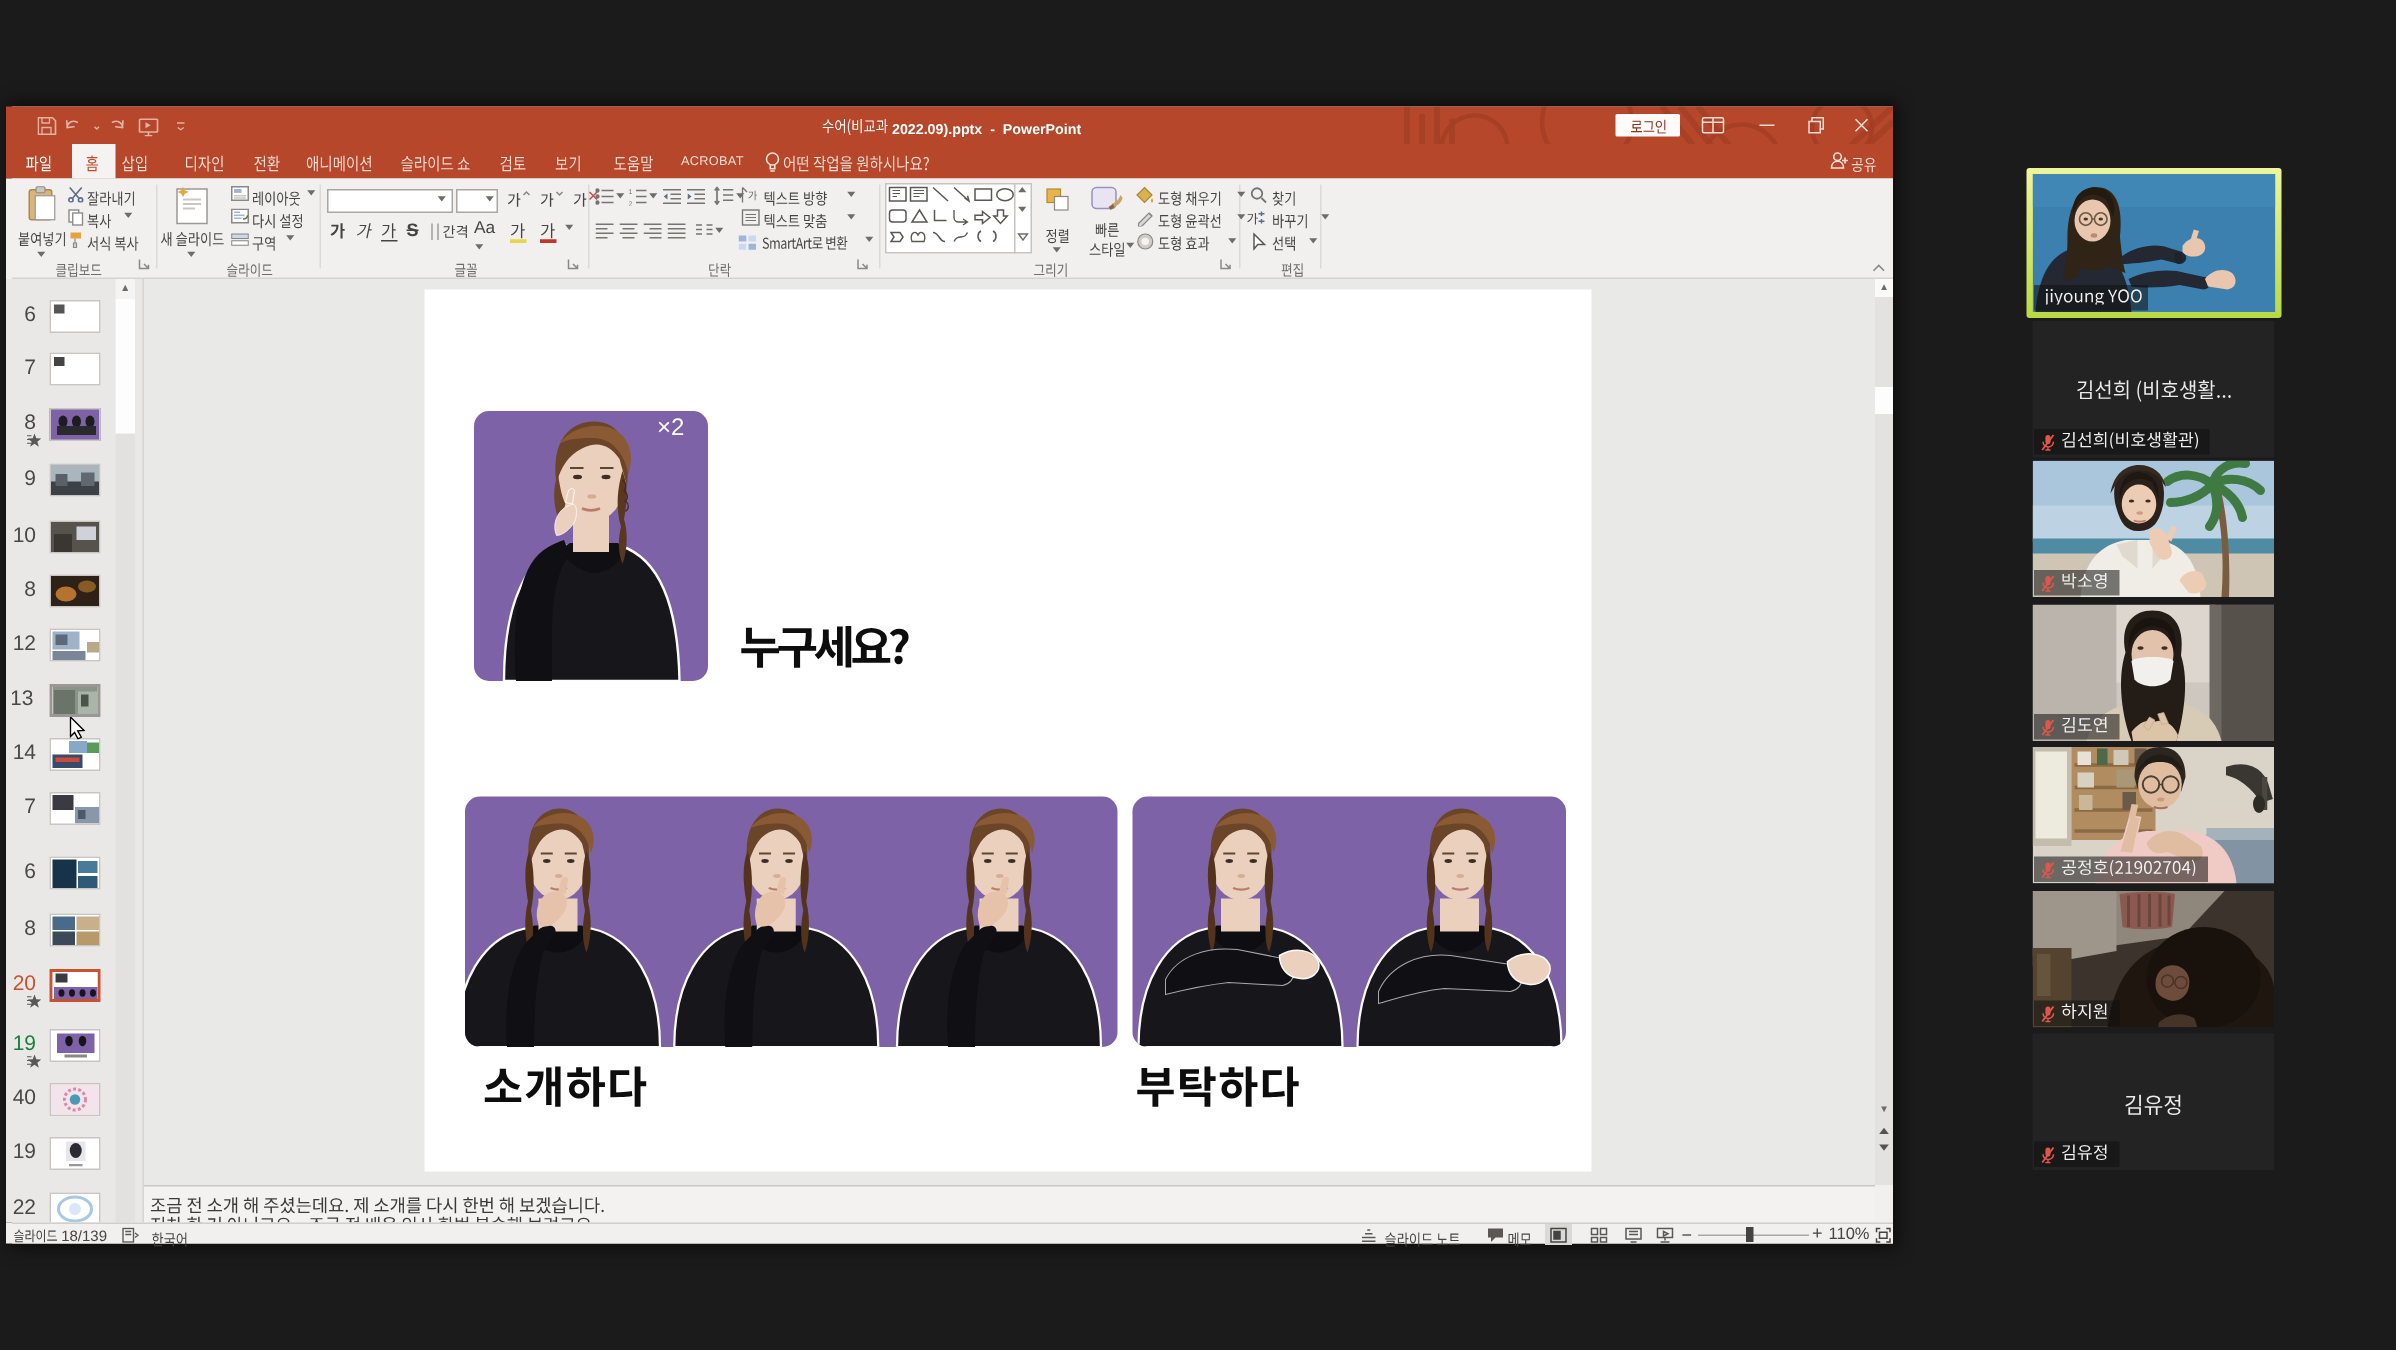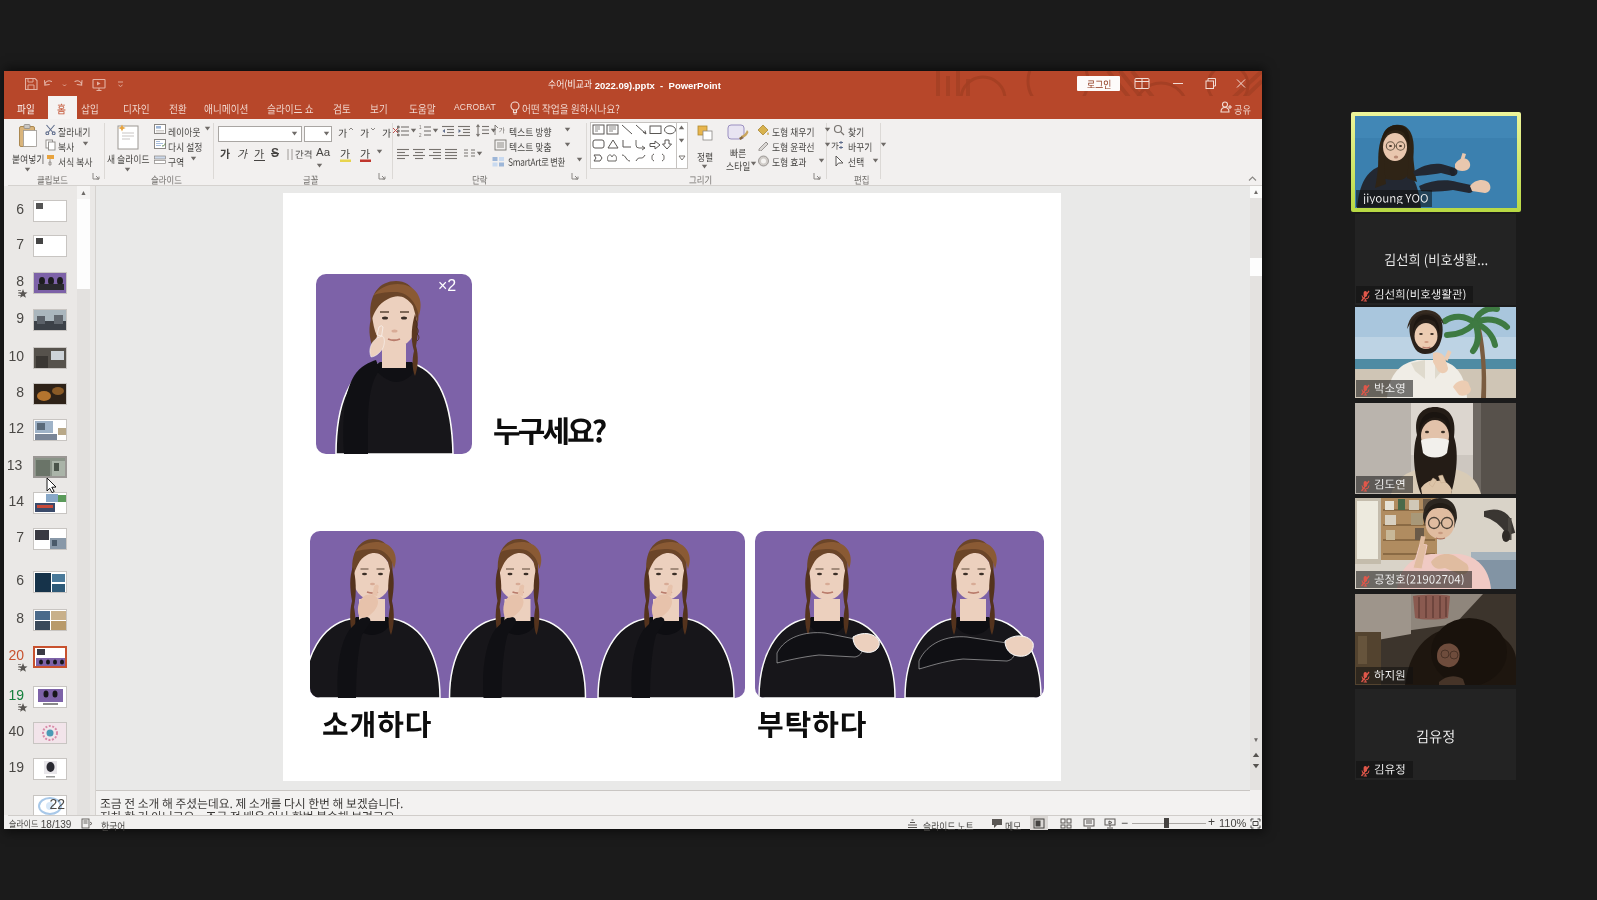--- a/index.html
+++ b/index.html
@@ -599,21 +599,21 @@
         <div style="position:absolute;left:25px;top:572.0px;width:34px;height:22px;background:#fff;border:1px solid #c8c5c2;overflow:hidden;line-height:0;"><svg width="33" height="21" viewBox="0 0 33 21">
             <rect x="10" y="2" width="13" height="13" fill="#e8e6ea"></rect>
             <ellipse cx="16.5" cy="8" rx="4" ry="5" fill="#2a2a32"></ellipse>
             <rect x="12" y="17" width="9" height="1.5" fill="#999"></rect>
           </svg></div>
         <div style="position:absolute;left:-3px;top:573.0px;width:19px;height:15px;font-size:14px;color:#4a4845;text-align:right;">19</div>
         <div style="position:absolute;left:25px;top:609.0px;width:34px;height:22px;background:#fff;border:1px solid #c8c5c2;overflow:hidden;line-height:0;"><svg width="33" height="21" viewBox="0 0 33 21">
             <ellipse cx="16" cy="10" rx="11" ry="8" fill="none" stroke="#a8c8e8" stroke-width="2"></ellipse>
             <circle cx="16" cy="10" r="4" fill="#d8e8f8"></circle>
           </svg></div>
-        <div style="position:absolute;left:-3px;top:610.0px;width:19px;height:15px;font-size:14px;color:#4a4845;text-align:right;margin-left:41px;">22</div>
+        <div style="position:absolute;left:-3px;top:610.0px;width:19px;height:15px;font-size:14px;color:#4a4845;text-align:right;">22</div>
         <svg style="position:absolute;left:38px;top:292px;width:11px;height:15px;" width="11" height="15" viewBox="0 0 11 15">
           <path d="M1 0l9 9-4.2.3 2.4 4.2-2.2 1.1-2.3-4.3L1 13z" fill="#fff" stroke="#000" stroke-width="0.9"></path>
         </svg>
       </div>
       <div style="position:absolute;left:88px;top:115px;width:1154px;height:604px;background:#e9e9e8;overflow:hidden;">
         <div style="position:absolute;left:187px;top:7px;width:778px;height:588px;background:#fff;"></div>
       </div>
       <div style="position:absolute;left:308px;top:202.5px;width:156px;height:180px;background:#7d62a8;border-radius:10px;overflow:hidden;line-height:0;">
 <svg width="156" height="180" viewBox="0 0 156 180">
 <path d="M20 180 C20 126 36 98 58 90 L98 90 C122 98 136 126 137 180 Z" fill="#17161a" stroke="#fbfbfb" stroke-width="1.6"></path>

